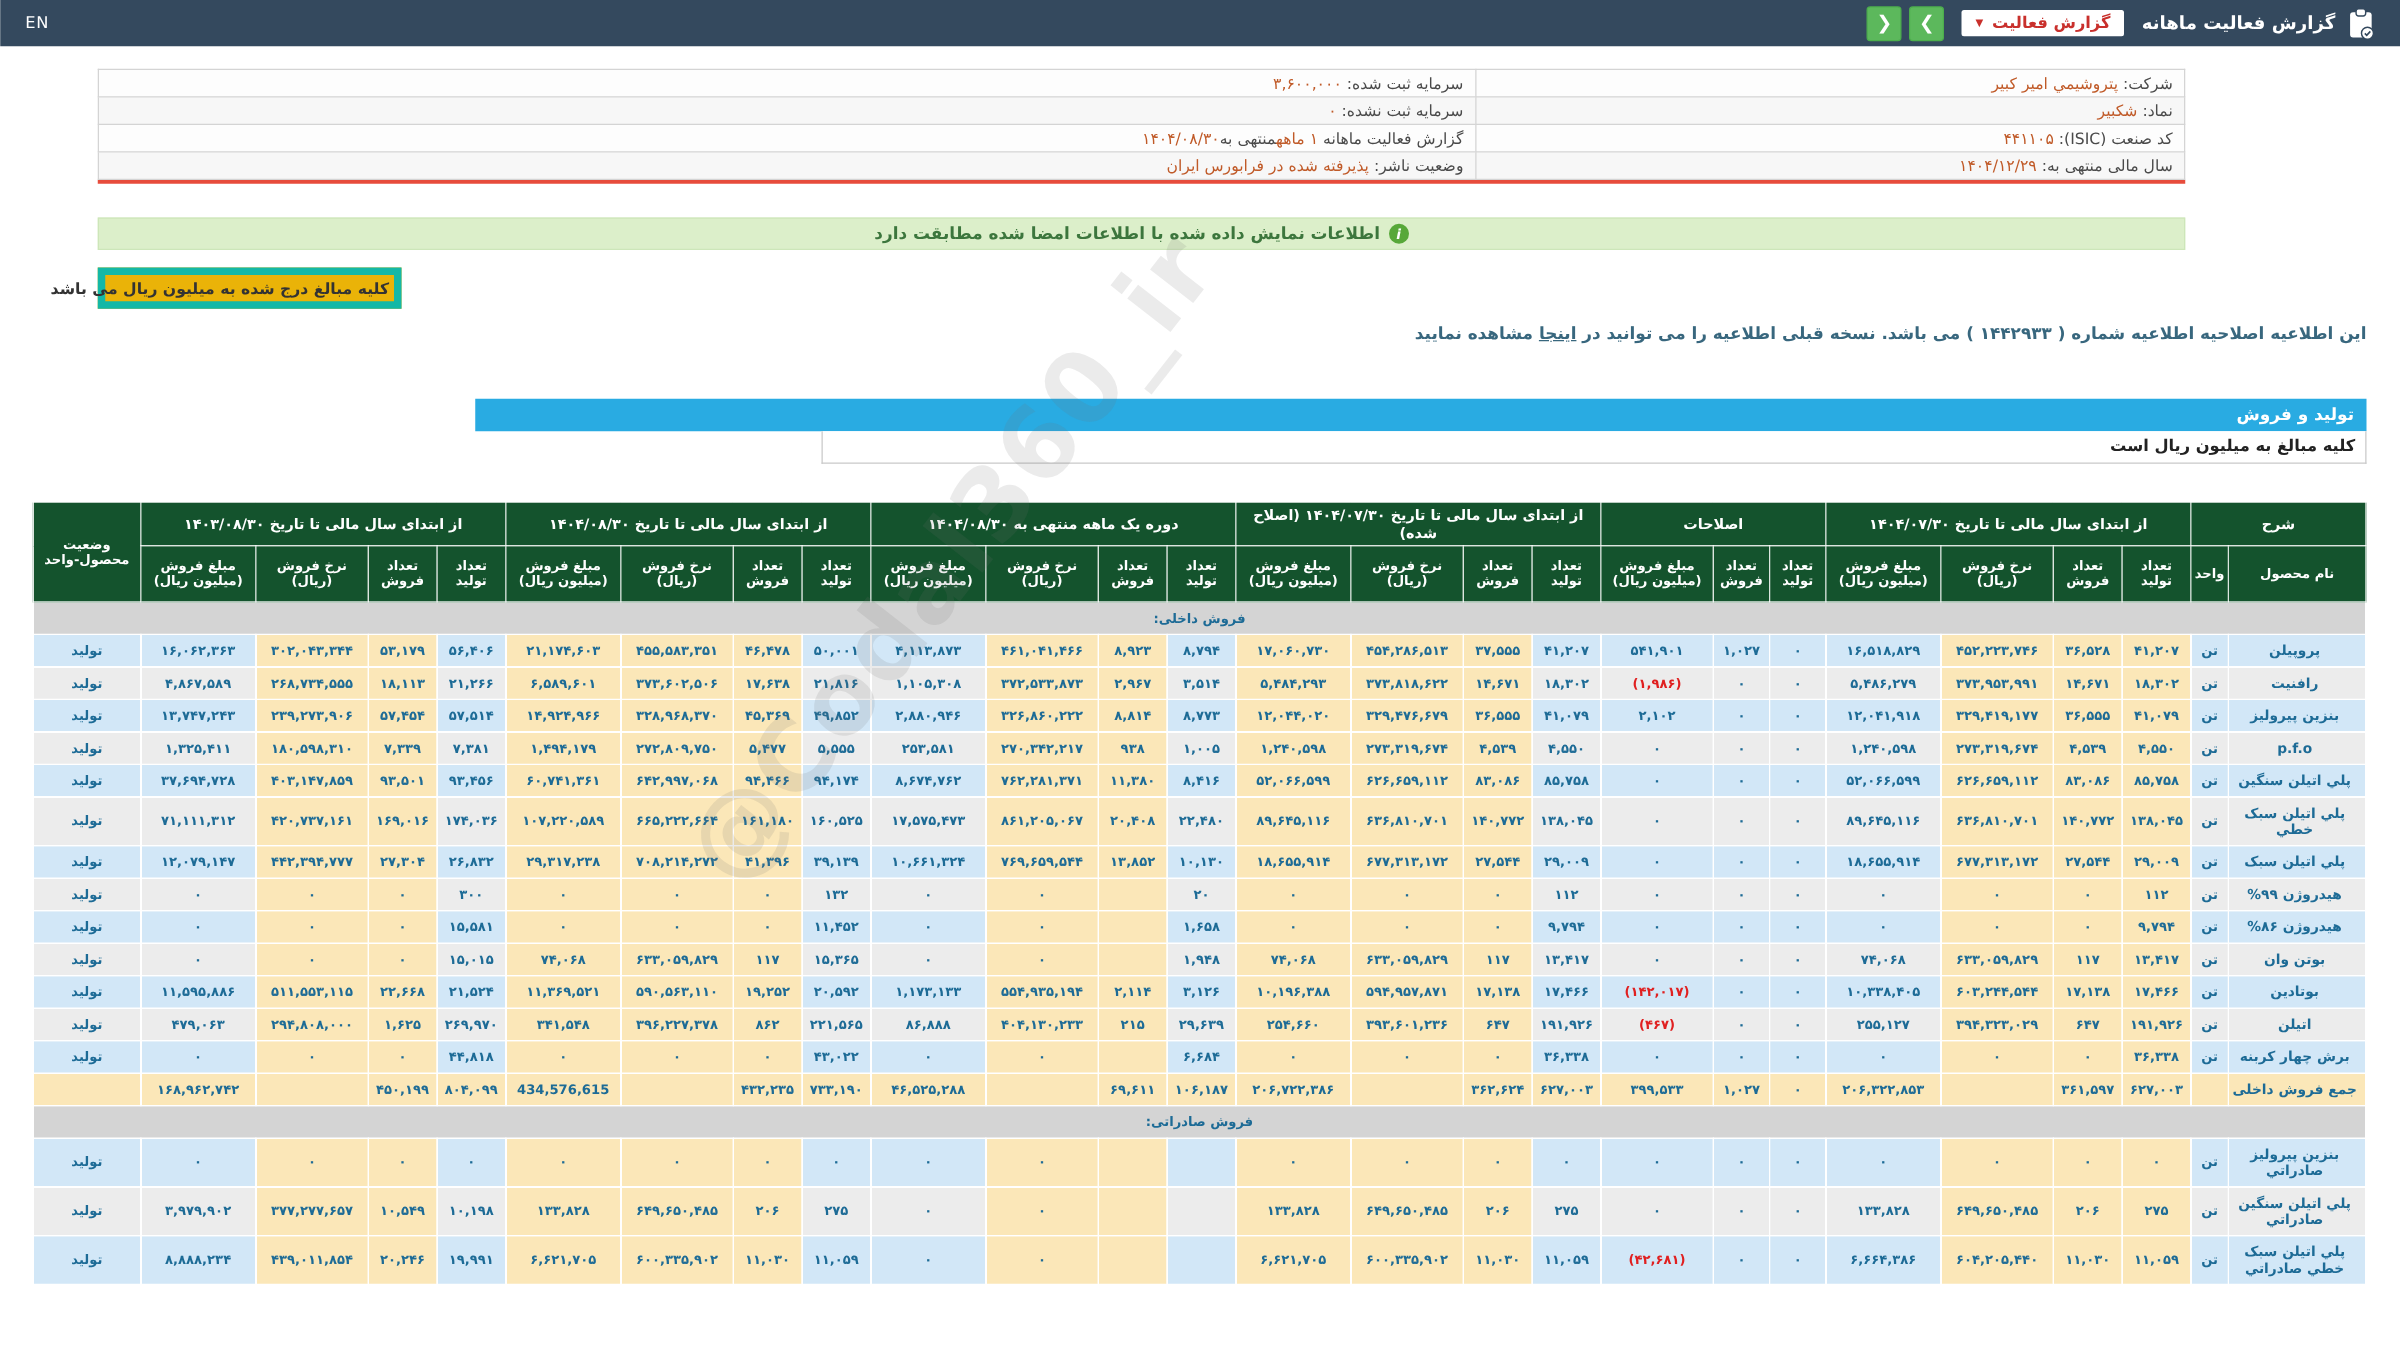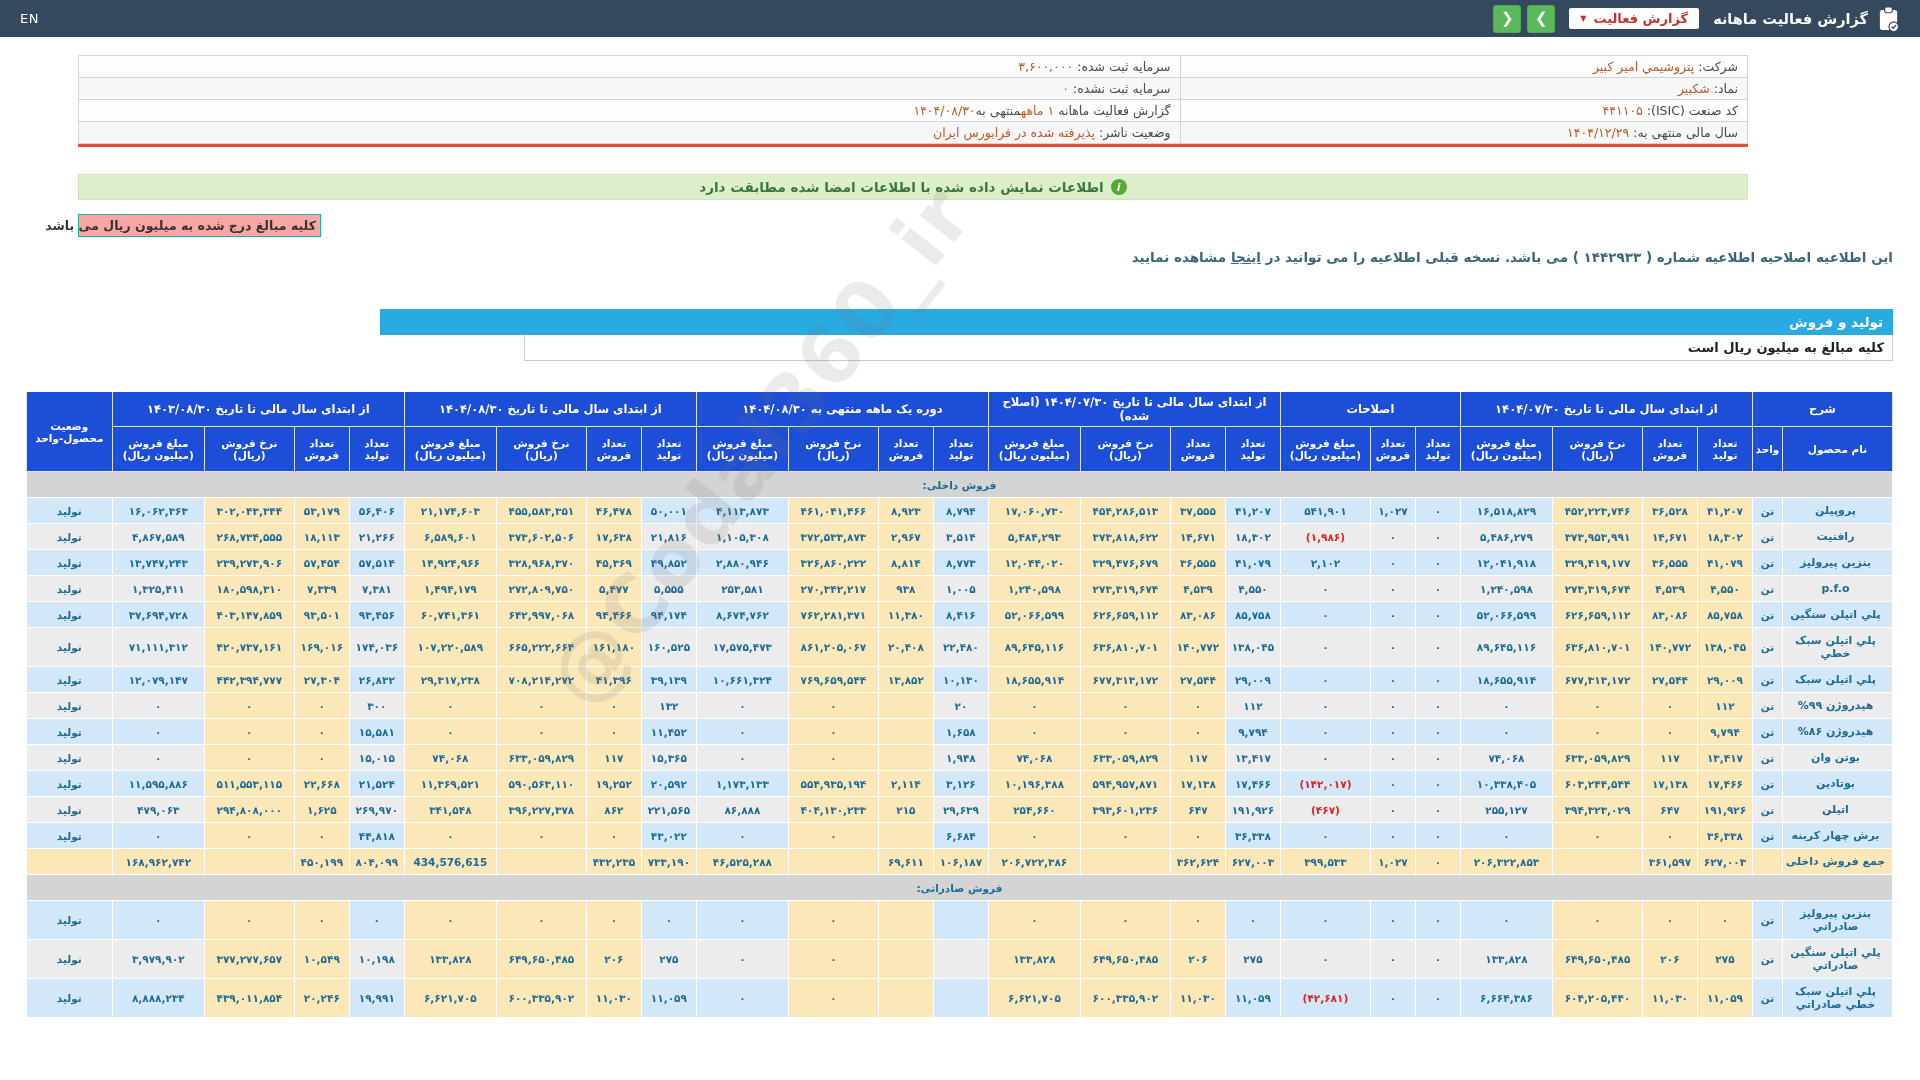--- a/index.html
+++ b/index.html
@@ -22,34 +22,34 @@
   .info-table tr:nth-child(even) td{background:#f7f7f7}
   .cell-r{width:34%}
   .info-label{color:#4a4a4a}
   .info-value{color:#c05a28}
   
   .banner{margin:27px 172px 0 78px;background:#dcefca;border:1px solid #cde6b9;color:#3c763d;text-align:center;
           font-size:13.5px;font-weight:bold;padding:4px 0;display:flex;align-items:center;justify-content:center;gap:7px}
   .info-circle{width:16px;height:16px;border-radius:50%;background:#57a839;color:#fff;font-size:11px;font-weight:bold;
                display:inline-flex;align-items:center;justify-content:center;font-style:italic}
   
-  .amounts-box{margin:14px 1599px 0 0;width:243px;box-sizing:border-box;border:1px solid #14b8a6;background:#fca5a5;
+  .amounts-box{margin:14px 1599px 0 0;width:243px;box-sizing:border-box;border:6px solid #14b8a6;background:#eab308;
                padding:3px 4px;font-size:12.5px;font-weight:bold;color:#333;text-align:center;white-space:nowrap}
   
   .notices{width:1513px;margin:12px 27px 0 auto;margin-left:380px;text-align:right;color:#38677e}
   .notice-line{font-size:13.5px;font-weight:bold;margin-top:12px}
   .notice-link{text-decoration:underline;color:#38677e;cursor:pointer}
   
   .section-bar{width:1513px;margin:44px 27px 0 auto;height:26px;background:#29abe2;color:#fff;font-weight:bold;
                font-size:13.5px;line-height:26px;padding-right:10px;box-sizing:border-box}
-  .table-note{width:1369px;margin:0 27px 0 auto;height:26px;border:1px solid #c9c9c9;border-top:none;background:#fff;
+  .table-note{width:1236px;margin:0 27px 0 auto;height:26px;border:1px solid #c9c9c9;border-top:none;background:#fff;
               color:#222;font-weight:bold;font-size:13px;line-height:25px;padding-right:8px;box-sizing:border-box}
   
   #main-table{margin:30px 27px 0 27px;width:1866px;border-collapse:collapse;table-layout:fixed;border:1px solid #bfbfbf}
-  #main-table th{background:#1d4ed8;color:#fff;border:1px solid rgba(255,255,255,.85);font-weight:bold;padding:3px 1px}
+  #main-table th{background:#14532d;color:#fff;border:1px solid rgba(255,255,255,.85);font-weight:bold;padding:3px 1px}
   #main-table th.grp{font-size:11.5px;height:22px}
   #main-table th.sub{font-size:10.5px;height:38px}
   #main-table th.status-h{font-size:10.5px}
   #main-table td{border:1px solid #fff;font-size:10.5px;font-weight:bold;color:#1d6b96;text-align:center;
                  padding:6px 1px;overflow:hidden;word-wrap:break-word}
   #main-table td.c-name{text-align:center;padding-right:5px;font-size:11px}
   #main-table td.y{background:#fbe7b8}
   tr.r-odd td.s{background:#d2e7f7}
   tr.r-even td.s{background:#ececec}
   tr.total td, tr.total td.s, tr.total td.y{background:#fbe7b8}

